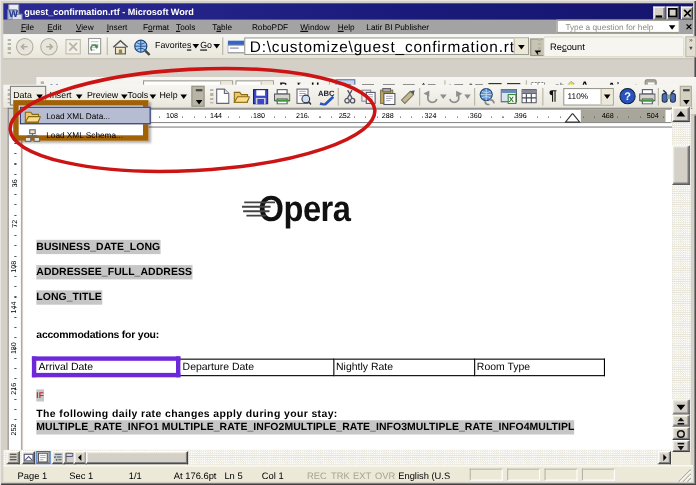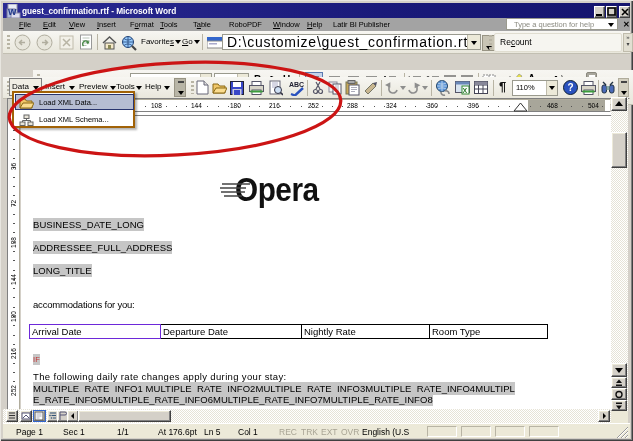--- a/index.html
+++ b/index.html
@@ -19,30 +19,30 @@
 #row4{top:77px;height:22px;}
 .grip{position:absolute;left:4px;top:4px;width:3px;bottom:4px;background:repeating-linear-gradient(#b8b4a4 0 2px,transparent 2px 4px);}
 .sep{position:absolute;top:3px;width:1px;height:16px;background:#b8b4a4;}
 .combo{position:absolute;background:#fff;border:1px solid #9a9a8e;font-size:10px;color:#000;}
 .cddl{position:absolute;right:0;top:0;bottom:0;width:13px;background:#ECE9D8;border-left:1px solid #c0bcac;}
 .arr{position:absolute;width:0;height:0;border-left:3px solid transparent;border-right:3px solid transparent;border-top:4px solid #000;}
 #hruler{position:absolute;left:21px;top:99px;width:589px;height:13px;background:#fff;border-top:1px solid #b0ac9c;border-bottom:1px solid #808080;}
 #vruler{position:absolute;left:8px;top:112px;width:12px;height:297px;background:#fff;border-right:1px solid #b0ac9c;}
 .rnum{position:absolute;font-size:6.5px;color:#000;line-height:7px;}
 #page{position:absolute;left:21px;top:112px;width:590px;height:297px;background:#fff;overflow:hidden;}
-.doc{position:absolute;font-size:9.5px;color:#000;white-space:nowrap;letter-spacing:0.05px;}
+.doc{position:absolute;font-size:9.5px;color:#000;white-space:nowrap;letter-spacing:0.05px;font-weight:bold;}
 .hl{background:#c6c6c6;padding-top:1px;padding-bottom:1px;}
 #vscroll{position:absolute;left:611px;top:97px;width:17px;height:314px;background:conic-gradient(#fff 25%,#e6e3d6 0 50%,#fff 0 75%,#e6e3d6 0) 0 0/2px 2px;}
 #hscroll{position:absolute;left:3px;top:409px;width:608px;height:14px;background:conic-gradient(#fff 25%,#e6e3d6 0 50%,#fff 0 75%,#e6e3d6 0) 0 0/2px 2px;}
 .sbtn{position:absolute;background:#D4D0C8;border:1px solid;border-color:#fff #404040 #404040 #fff;box-shadow:inset -1px -1px 0 #808080,inset 1px 1px 0 #ece9d8;display:flex;align-items:center;justify-content:center;overflow:hidden;}
 .sbtn svg{display:block;flex:none;}
 #statusbar{position:absolute;left:3px;top:423px;width:627px;height:15px;background:#ECE9D8;border-top:1px solid #fff;font-size:8.5px;color:#000;}
 .st{position:absolute;top:3px;}
 .gr{color:#a8a494;text-align:right;}
-#menu{position:absolute;left:12px;top:91px;width:123px;height:37px;background:#fff;border:2px solid #a16207;box-shadow:2px 2px 2px rgba(0,0,0,0.3);}
+#menu{position:absolute;left:12px;top:91px;width:123px;height:37px;background:#fff;border:5px solid #a16207;box-shadow:2px 2px 2px rgba(0,0,0,0.3);}
 </style></head>
 <body>
 <div id="frame"></div>
 <div id="titlebar">
   <svg class="abs" style="left:3px;top:1px" width="15" height="14" viewBox="0 0 15 14">
     <rect x="2" y="0" width="9" height="11" fill="#e8ecf8" stroke="#99a"></rect>
     <rect x="1" y="5" width="8" height="9" fill="#b0bce0" stroke="#779"></rect>
     <rect x="5" y="9" width="9" height="5" fill="#dde" stroke="#88a"></rect>
     <text x="2" y="11" font-size="9" font-weight="bold" fill="#223a8c" font-family="Liberation Serif">W</text>
   </svg>
@@ -361,31 +361,30 @@
   <svg class="abs" style="left:197px;top:68px" width="36" height="22">
       <path d="M4 4 h28 M2 8 h26 M3 12 h24 M6 16 h18" stroke="#444" stroke-width="1.7"></path>
     </svg>
   <div class="doc hl" style="left:12px;top:106px">BUSINESS_DATE_LONG</div>
   <div class="doc hl" style="left:12px;top:129px">ADDRESSEE_FULL_ADDRESS</div>
   <div class="doc hl" style="left:12px;top:152px">LONG_TITLE</div>
   <div class="doc" style="left:12px;top:187px;letter-spacing:-0.2px">accommodations for you:</div>
   <table style="position:absolute;left:8px;top:212px;width:518px;border-collapse:collapse;table-layout:fixed" cellspacing="0">
     <tbody>
         <tr style="height:14px">
-      <td style="border:1px solid #6d28d9;font-size:9.5px;padding:0 0 0 2px;width:131px">Arrival Date</td>
+      <td style="border:4px solid #6d28d9;font-size:9.5px;padding:0 0 0 2px;width:131px">Arrival Date</td>
       <td style="border:1px solid #000;font-size:9.5px;padding:0 0 0 2px;width:141px">Departure Date</td>
       <td style="border:1px solid #000;font-size:9.5px;padding:0 0 0 2px;width:128px">Nightly Rate</td>
       <td style="border:1px solid #000;font-size:9.5px;padding:0 0 0 2px;width:118px">Room Type</td>
     </tr>
   </tbody>
     </table>
   <div class="doc hl" style="left:12px;top:242px;font-size:7.5px;color:#c03030">IF</div>
   <div class="doc" style="left:12px;top:259px;letter-spacing:0.35px">The following daily rate changes apply during your stay:</div>
   <div class="doc hl" style="left:12px;top:270px">MULTIPLE_RATE_INFO1 MULTIPLE_RATE_INFO2MULTIPLE_RATE_INFO3MULTIPLE_RATE_INFO4MULTIPL</div>
-  <div class="doc hl" style="left:12px;top:281px">E_RATE_INFO5MULTIPLE_RATE_INFO6MULTIPLE_RATE_INFO7MULTIPLE_RATE_INFO8</div>
 </div>
 <div id="vscroll">
   <div class="sbtn" style="left:0;top:0;width:16px;height:14px">
       <svg width="14" height="12">
         <path d="M7 3 L11 8 H3 z" fill="#000"></path>
       </svg>
     </div>
   <div class="sbtn" style="left:0;top:35px;width:16px;height:36px"></div>
   <div class="sbtn" style="left:0;top:266px;width:16px;height:14px">
       <svg width="14" height="12">

